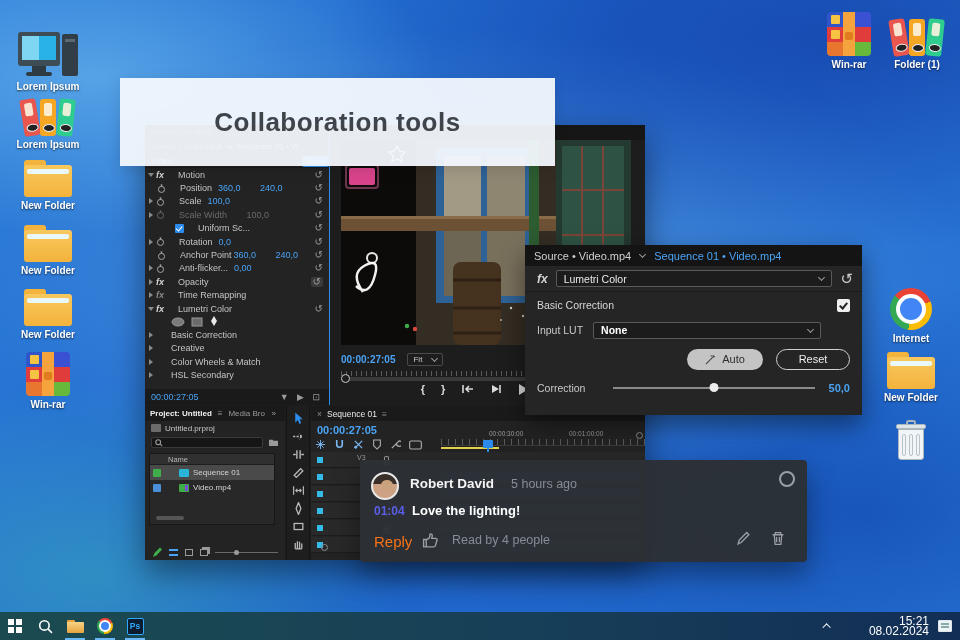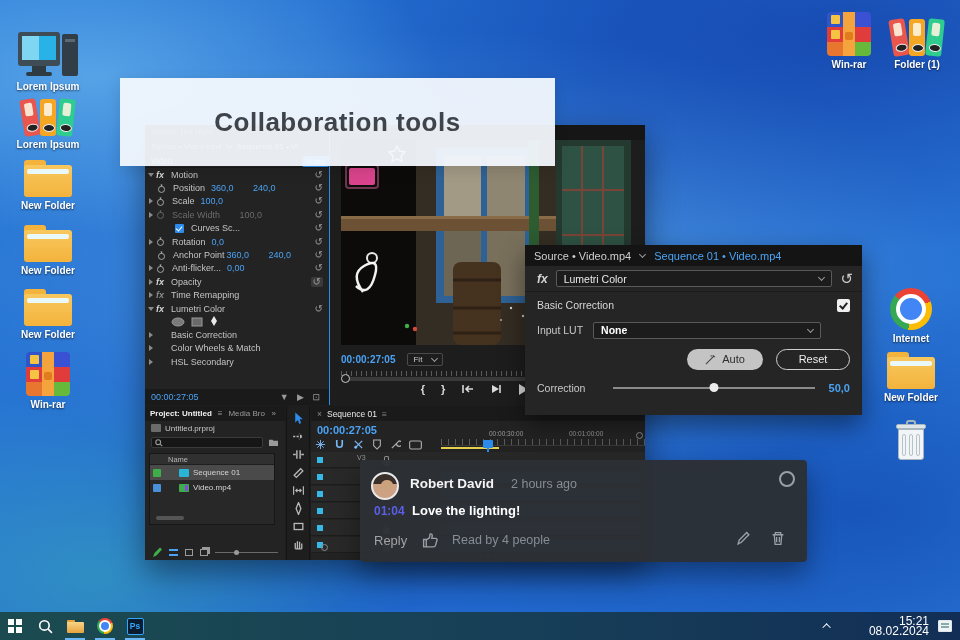--- a/index.html
+++ b/index.html
@@ -48,21 +48,21 @@
   .ic-trash .can i{position:absolute;top:4px;width:4px;height:22px;border:1px solid #b7c2c9;border-radius:3px;}
   
   .app{left:145px;top:125px;width:500px;height:435px;background:#1d1d1d;box-shadow:0 12px 30px rgba(0,0,0,.45);}
   .ec{left:0;top:0;width:185px;height:280px;background:#232323;border-right:1px solid #2d8ceb;}
   .ec-h1{height:14px;background:#141414;color:#8a8a8a;font-size:8px;line-height:14px;padding-left:6px;}
   .ec-tabs{height:15px;background:#1a1a1a;display:flex;align-items:center;font-size:8px;color:#9a9a9a;gap:5px;padding-left:6px;white-space:nowrap;overflow:hidden;}
   .ec-tabs .seq{color:#cfcfcf;}
   .ec-clip{height:14px;display:flex;align-items:center;font-size:8.5px;color:#cfcfcf;padding-left:6px;border-bottom:1px solid #1a1a1a;position:relative;}
   .ec-clip .chip{position:absolute;right:0;top:2px;background:#2d8ceb;color:#fff;font-size:7.5px;padding:1px 4px;border-radius:2px;}
   .ecrow{height:13.4px;display:flex;align-items:center;font-size:9px;color:#c4c4c4;padding:0 6px 0 4px;position:relative;}
-  .ecrow .lbl{margin-left:7px;white-space:nowrap;}
+  .ecrow .lbl{margin-left:14px;white-space:nowrap;}
   .ecrow .val{color:#4aa3f5;width:36px;margin-left:6px;}
   .ecrow .rst{margin-left:auto;color:#9a9a9a;font-size:10px;line-height:10px;}
   .fxg{font-style:italic;font-weight:bold;color:#d5d5d5;font-size:9px;margin-left:3px;}
   .tw{width:0;height:0;border-left:4px solid #8a8a8a;border-top:3px solid transparent;border-bottom:3px solid transparent;display:inline-block;}
   .tw.open{transform:rotate(90deg);}
   .sw{width:9px;height:9px;margin-left:8px;flex:none;}
   .gray .lbl,.gray .val{color:#6b6b6b;text-align:right;}
   .cb{width:9px;height:9px;background:#2d8ceb;border-radius:1px;margin-left:26px;position:relative;flex:none;}
   .cb::after{content:"";position:absolute;left:2px;top:1px;width:3px;height:5px;border:solid #fff;border-width:0 1.5px 1.5px 0;transform:rotate(40deg);}
   .shape-icos{display:flex;gap:6px;padding-left:26px;align-items:center;height:13px;}
@@ -150,21 +150,21 @@
   .slider .th{position:absolute;left:50%;top:-4px;width:9px;height:9px;background:#ececec;border-radius:50%;transform:translateX(-50%);}
   .lum-int .v{color:#4aa3f5;font-weight:bold;font-size:11px;text-align:center;}
   
   .cmt{left:360px;top:460px;width:447px;height:102px;background:rgba(44,47,53,.97);border-radius:4px;box-shadow:0 12px 28px rgba(0,0,0,.4);}
   .avatar{position:absolute;left:11px;top:12px;width:28px;height:28px;border-radius:50%;border:2px solid #e9e9e9;background:linear-gradient(180deg,#3a3029 0 40%,#cda183 40%);overflow:hidden;}
   .avatar::after{content:"";position:absolute;left:8px;top:6px;width:12px;height:10px;background:#caa27e;border-radius:50% 50% 40% 40%;}
   .cname{position:absolute;left:50px;top:16px;font-size:13.5px;font-weight:bold;color:#f4f4f4;}
   .cago{position:absolute;left:151px;top:17px;font-size:12.5px;color:#878d96;}
   .ctime{position:absolute;left:14px;top:44px;font-size:12px;font-weight:bold;color:#5b5fe8;}
   .ctext{position:absolute;left:52px;top:43px;font-size:13px;font-weight:bold;color:#fff;}
-  .creply{position:absolute;left:14px;top:73px;font-size:13px;color:#a3a3a3;}
+  .creply{position:absolute;left:14px;top:73px;font-size:15px;color:#f97316;}
   .cthumb{position:absolute;left:62px;top:72px;}
   .cread{position:absolute;left:92px;top:73px;font-size:12.5px;color:#878d96;}
   .cring{position:absolute;right:12px;top:11px;width:16px;height:16px;border:2px solid #9aa0a8;border-radius:50%;}
   .cedit{position:absolute;right:56px;top:71px;}
   .ctrash{position:absolute;right:22px;top:71px;}
   
   .tb{left:0;bottom:0;width:960px;height:28px;background:linear-gradient(90deg,#1b4b50,#173f58 55%,#122e56);display:flex;align-items:center;gap:0;}
   .tbi{width:30px;height:28px;display:flex;align-items:center;justify-content:center;position:relative;}
   .tbi.run::after{content:"";position:absolute;left:5px;bottom:0;width:20px;height:2px;background:#6ab8f7;}
   .win4{width:14px;height:14px;display:grid;grid-template-columns:6px 6px;grid-template-rows:6px 6px;gap:2px;}
@@ -337,21 +337,21 @@
         <svg class="sw" style="margin-left:3px" viewBox="0 0 10 10">
           <circle cx="5" cy="6" r="3.4" fill="none" stroke="#6b6b6b"></circle>
           <path d="M5 1v2M4 1h2" stroke="#6b6b6b" fill="none"></path>
         </svg>
         <span class="lbl">Scale Width</span>
         <span class="val">100,0</span>
         <span class="rst">↺</span>
       </div>
     <div class="ecrow">
         <span class="cb"></span>
-        <span class="lbl">Curves Sc...</span>
+        <span class="lbl">Uniform Sc...</span>
         <span class="rst">↺</span>
       </div>
     <div class="ecrow">
         <span class="tw"></span>
         <svg class="sw" style="margin-left:3px" viewBox="0 0 10 10">
           <circle cx="5" cy="6" r="3.4" fill="none" stroke="#b0b0b0"></circle>
           <path d="M5 1v2M4 1h2" stroke="#b0b0b0" fill="none"></path>
         </svg>
         <span class="lbl">Rotation</span>
         <span class="val">0,0</span>
@@ -401,20 +401,24 @@
       <svg width="12" height="10" viewBox="0 0 12 10">
           <rect x="1" y="1" width="10" height="8" fill="#6a6a6a" stroke="#9a9a9a"></rect>
         </svg>
       <svg width="10" height="11" viewBox="0 0 10 11">
           <path d="M5 0 L8 5 L5 10 L2 5 Z" fill="#e8e8e8"></path>
         </svg>
     </div>
     <div class="ecrow">
         <span class="tw"></span>
         <span class="lbl" style="margin-left:18px">Basic Correction</span>
+      </div>
+    <div class="ecrow">
+        <span class="tw"></span>
+        <span class="lbl" style="margin-left:18px">Creative</span>
       </div>
     <div class="ecrow">
         <span class="tw"></span>
         <span class="lbl" style="margin-left:18px">Color Wheels &amp; Match</span>
       </div>
     <div class="ecrow">
         <span class="tw"></span>
         <span class="lbl" style="margin-left:18px">HSL Secondary</span>
       </div>
     <div class="ec-tc">
@@ -652,21 +656,21 @@
     <span class="slider">
         <span class="th"></span>
       </span>
     <span class="v">50,0</span>
   </div>
 </div>
 
 <div class="abs cmt">
   <span class="avatar"></span>
   <span class="cname">Robert David</span>
-  <span class="cago">2 hours ago</span>
+  <span class="cago">5 hours ago</span>
   <span class="ctime">01:04</span>
   <span class="ctext">Love the lighting!</span>
   <span class="creply">Reply</span>
   <svg class="cthumb" width="17" height="17" viewBox="0 0 16 16">
       <path d="M1.5 7h2.5v7H1.5zM4 13.5V7.5l3-2 .6-3.5c1.4-.4 2.2.4 2 1.8L9.2 6h3.6c1 0 1.6.8 1.3 1.8l-1.3 4.6c-.3 1-1 1.6-2 1.6H5z" fill="none" stroke="#9aa0a8" stroke-width="1.3"></path>
     </svg>
   <span class="cread">Read by 4 people</span>
   <span class="cring"></span>
   <svg class="cedit" width="15" height="15" viewBox="0 0 14 14">
       <path d="M2 12l1-3.5L10 1.5l2 2L5 10.5z" fill="none" stroke="#9aa0a8" stroke-width="1.3"></path>

